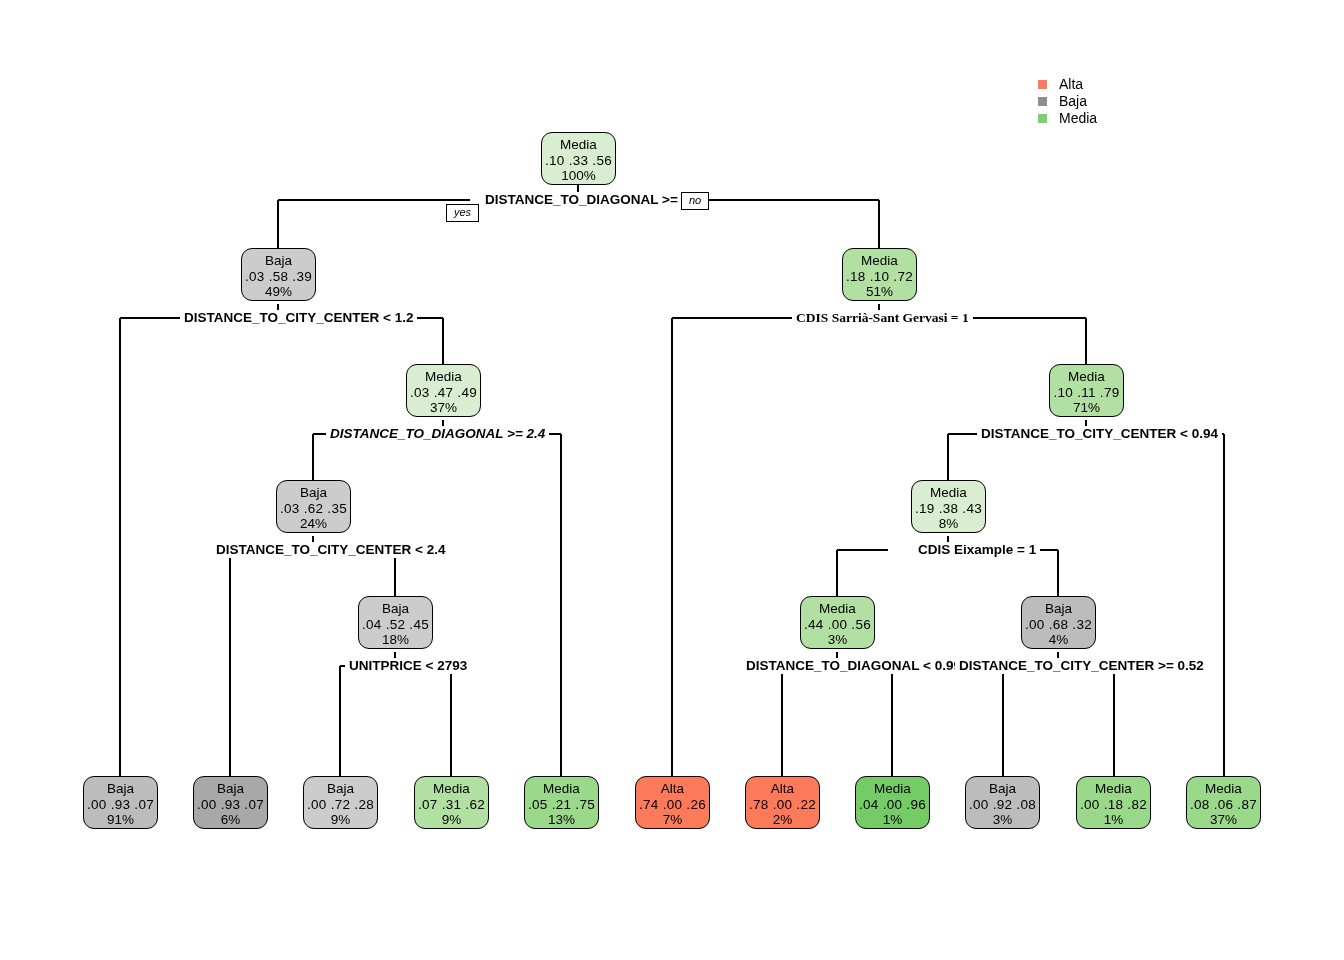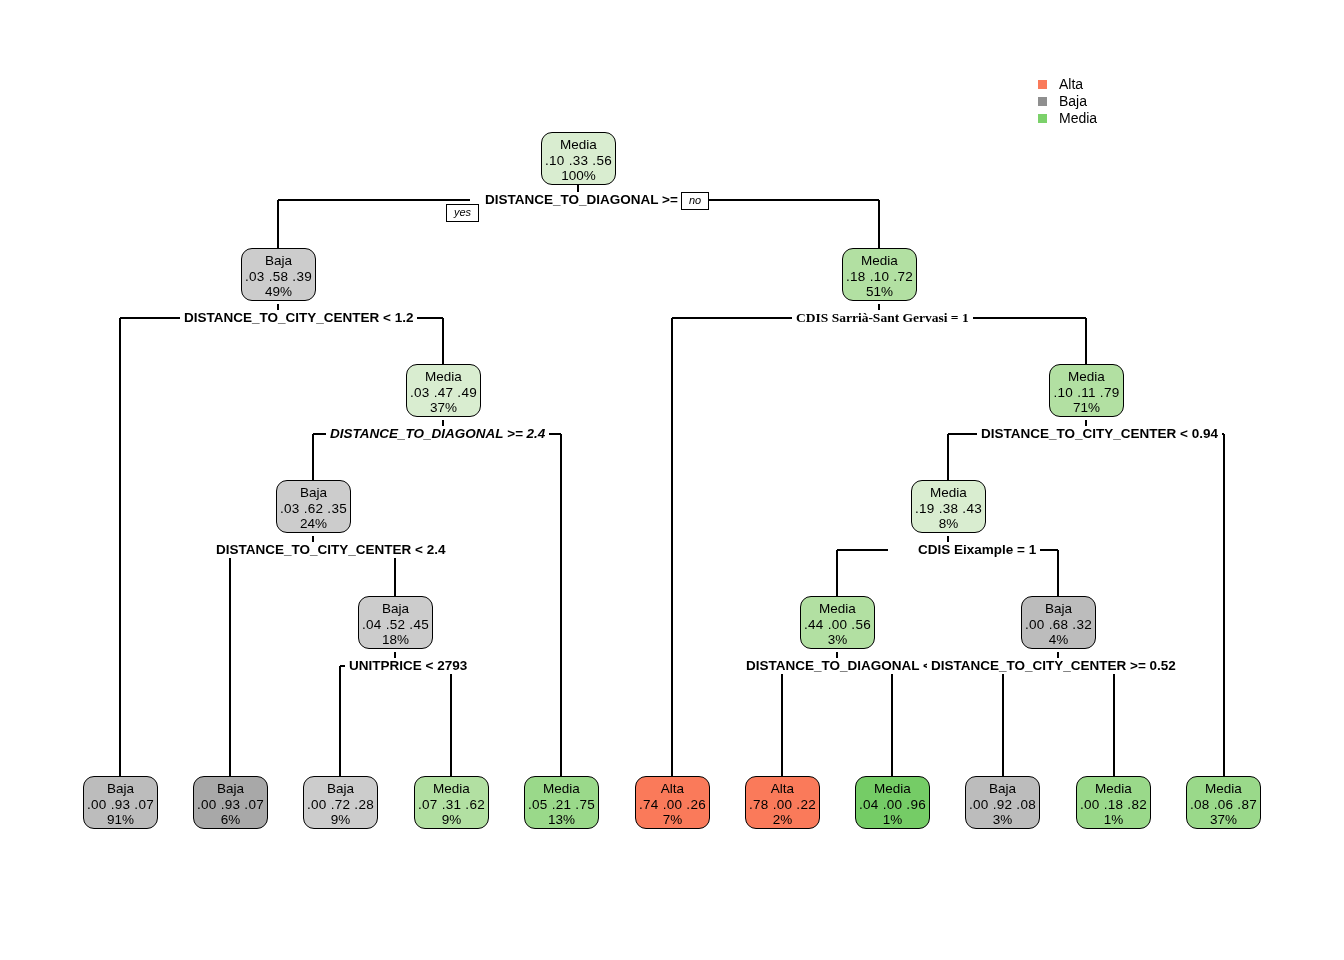--- a/index.html
+++ b/index.html
@@ -315,15 +315,15 @@
   <div class="yesno" style="left:681px; top:192px;">no</div>
 
   <div class="split" style="left:180px; top:310px;">DISTANCE_TO_CITY_CENTER &lt; 1.2</div>
   <div class="split" style="left:792px; top:310px;font-family:Liberation Serif, serif;">CDIS Sarrià-Sant Gervasi = 1</div>
   <div class="split" style="left:326px; top:426px;font-style:italic;">DISTANCE_TO_DIAGONAL &gt;= 2.4</div>
   <div class="split" style="left:977px; top:426px;">DISTANCE_TO_CITY_CENTER &lt; 0.94</div>
   <div class="split" style="left:212px; top:542px;">DISTANCE_TO_CITY_CENTER &lt; 2.4</div>
   <div class="split" style="left:914px; top:542px;">CDIS Eixample = 1</div>
   <div class="split" style="left:345px; top:658px;">UNITPRICE &lt; 2793</div>
   <div class="split" style="left:742px; top:658px;">DISTANCE_TO_DIAGONAL &lt; 0.99</div>
-  <div class="split" style="left:927px; top:658px;">DISTANCE_TO_CITY_CENTER &gt;= 0.52</div>
+  <div class="split" style="left:955px; top:658px;">DISTANCE_TO_CITY_CENTER &gt;= 0.52</div>
 
 </div>
 
 </body></html>

